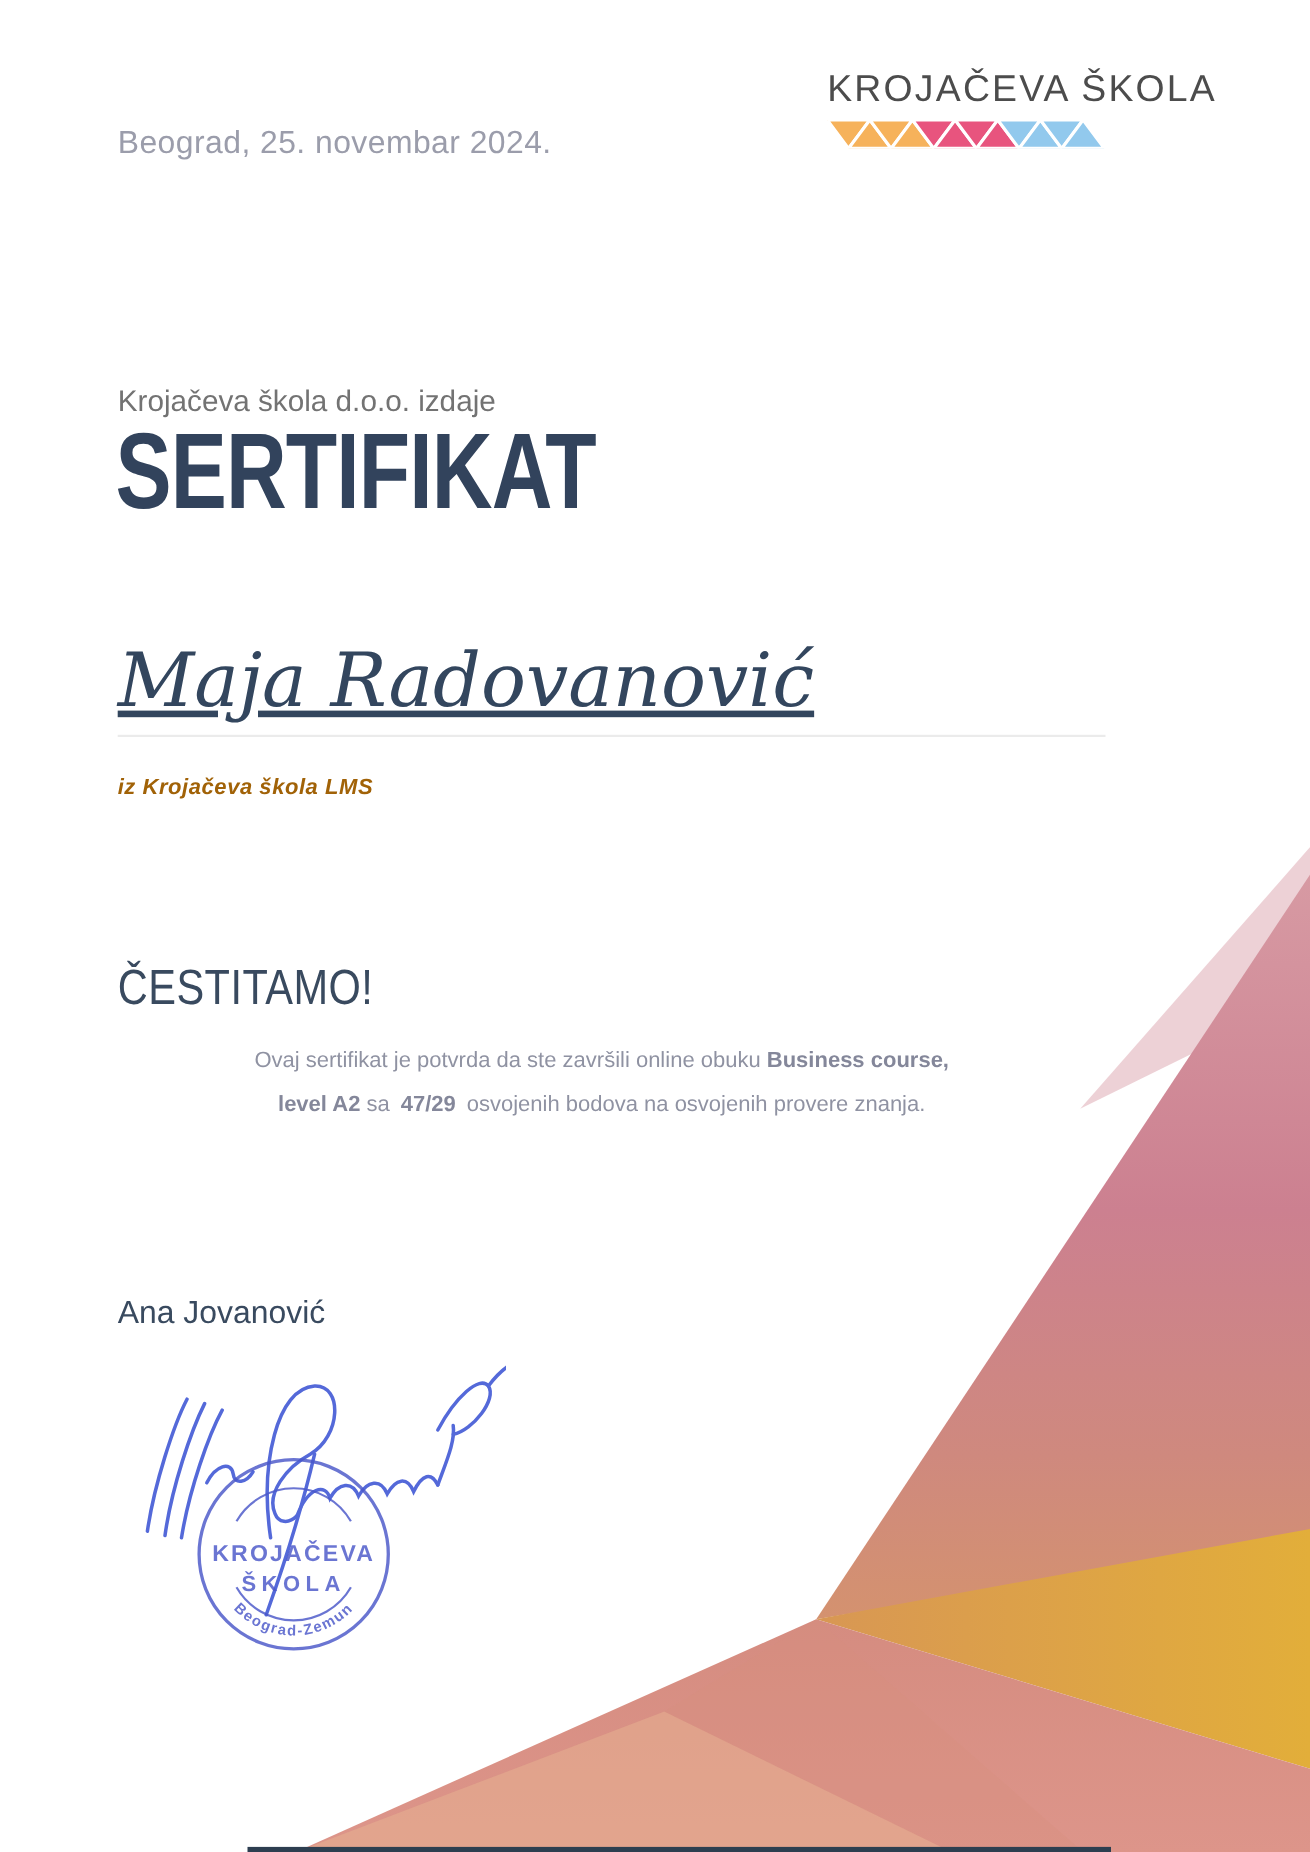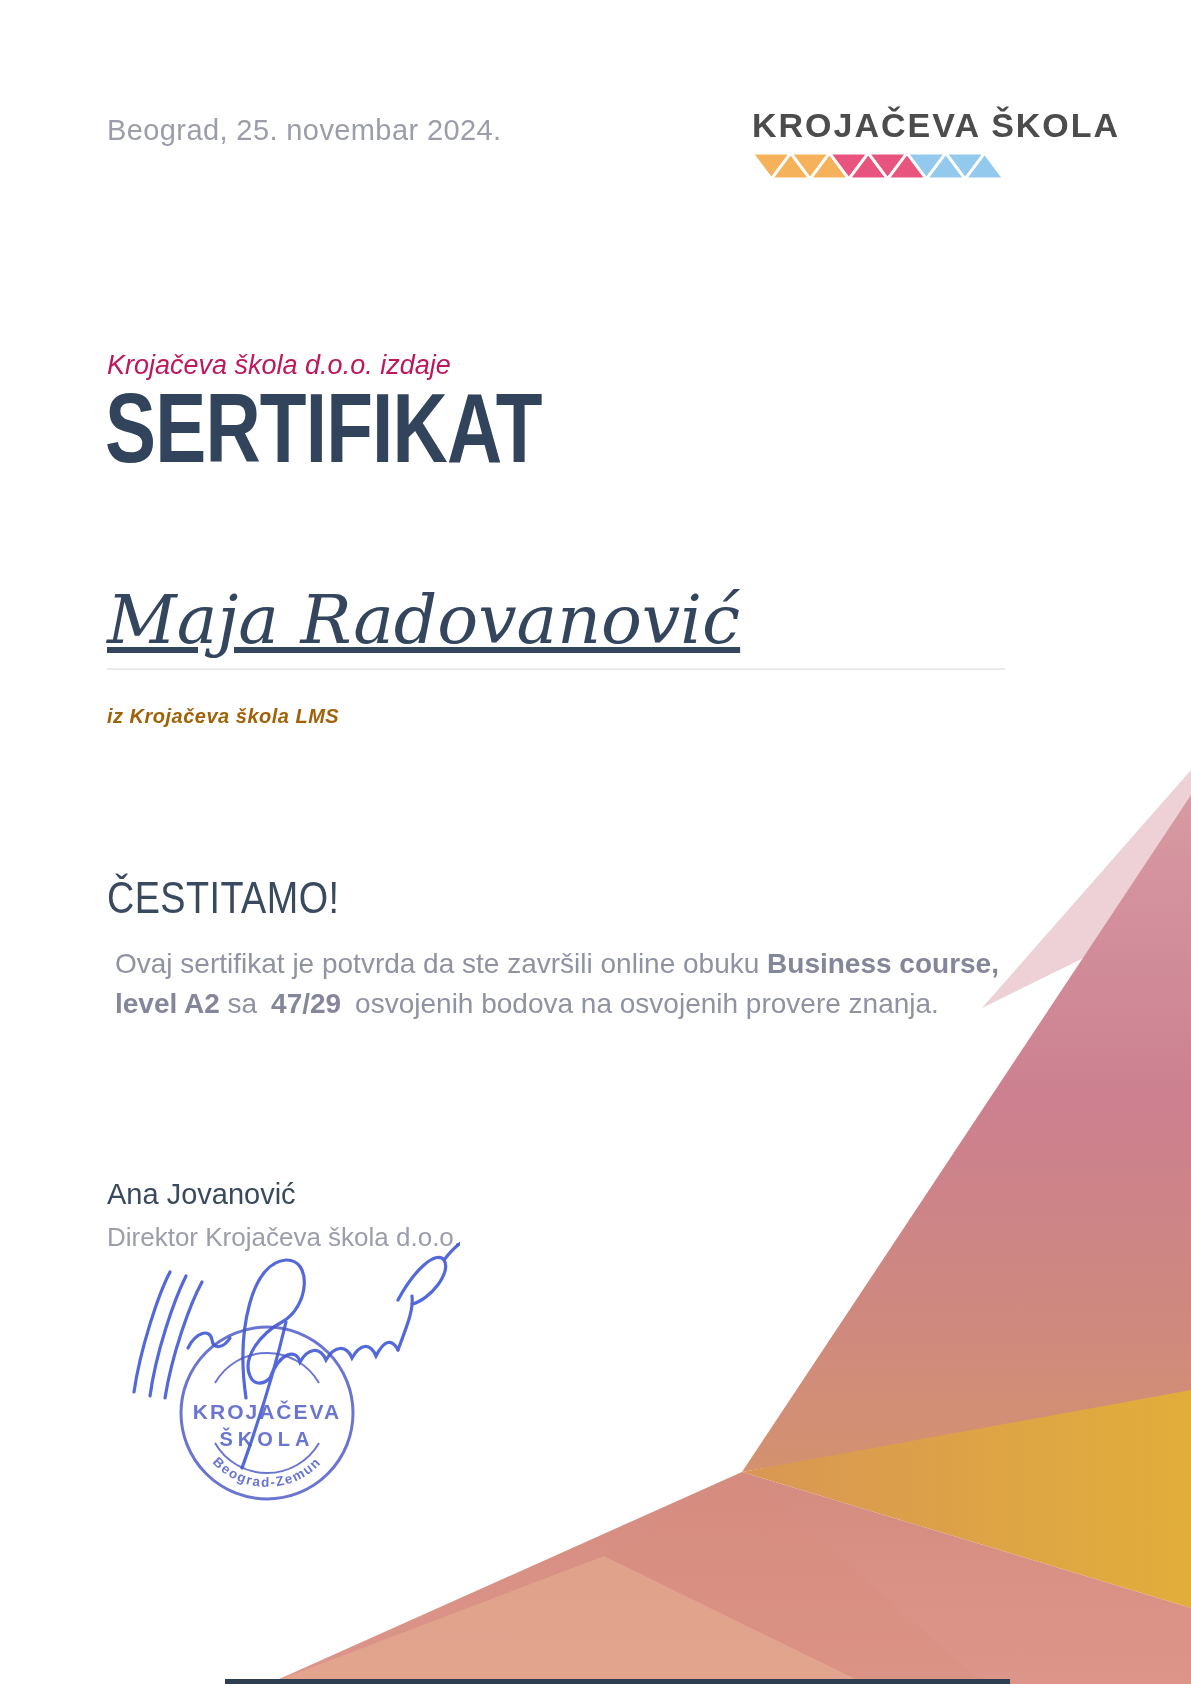--- a/index.html
+++ b/index.html
@@ -6,36 +6,36 @@
   #page{position:relative;width:1191px;height:1684px;background:#ffffff;overflow:hidden;
         font-family:"Liberation Sans",sans-serif;}
   .abs{position:absolute;}
 
   #bg-shape{position:absolute;left:0;top:0;width:1191px;height:1684px;z-index:0;}
   .content{z-index:2;}
 
   #date{left:107px;top:114px;font-size:29px;color:#9B9DAB;letter-spacing:.4px;}
 
   #logo{left:752px;top:62px;text-align:left;}
-  #logo-text{font-size:34px;color:#4C4C4C;letter-spacing:2px;font-weight:700;white-space:nowrap;margin-top:44px;}
+  #logo-text{font-size:34px;color:#4C4C4C;letter-spacing:2px;font-weight:400;white-space:nowrap;}
   #tri-strip{display:block;margin-top:8px;}
 
-  #issuer-line{left:107px;top:350px;font-size:27px;color:#be185d;font-style:italic;}
+  #issuer-line{left:107px;top:350px;font-size:27px;color:#737373;}
   #cert-title{left:105px;top:372px;font-size:98px;font-weight:800;color:#32435C;
               letter-spacing:-1px;transform:scaleX(.78);transform-origin:left top;white-space:nowrap;}
 
   #recipient-name{left:107px;top:580px;font-size:68px;color:#33465E;
                   font-family:"DejaVu Serif",serif;font-style:italic;white-space:nowrap;text-decoration:underline;}
   #name-line{left:107px;top:668px;width:898px;height:0;border-bottom:2px solid #EBEBEB;}
   #recipient-origin{left:107px;top:705px;font-size:20px;font-style:italic;font-weight:bold;
                     color:#a16207;letter-spacing:.5px;}
 
   #congrats{left:107px;top:872px;font-size:45px;color:#394A5F;letter-spacing:.5px;
             transform:scaleX(.84);transform-origin:left top;white-space:nowrap;}
-  #body-par{left:115px;top:944px;width:900px;font-size:28px;line-height:40px;color:#8F92A2;}
+  #body-par{left:97px;top:944px;width:900px;font-size:20px;line-height:40px;color:#8F92A2;text-align:center;}
   #body-par b{font-weight:700;color:#84879A;}
   #body-par .score{margin:0 .22em;}
 
   #signer-name{left:107px;top:1178px;font-size:29px;color:#394A5F;}
   #signer-title{left:107px;top:1222px;font-size:26px;color:#9B9DAA;}
 
   #signature{left:100px;top:1240px;width:360px;height:230px;z-index:3;}
   #stamp{left:172px;top:1318px;width:190px;height:190px;z-index:3;opacity:.82;}
   #stamp text{font-family:"Liberation Sans",sans-serif;font-weight:bold;}
 
@@ -98,21 +98,20 @@
   <div class="abs content" id="name-line"></div>
   <div class="abs content" id="recipient-origin">iz Krojačeva škola LMS</div>
 
   <div class="abs content" id="congrats">ČESTITAMO!</div>
   <div class="abs content" id="body-par">
     <span>Ovaj sertifikat je potvrda da ste završili online obuku </span><b>Business course,</b><br>
     <b>level A2</b><span> sa </span><b class="score">47/29</b><span> osvojenih bodova na osvojenih provere znanja.</span>
   </div>
 
   <div class="abs content" id="signer-name">Ana Jovanović</div>
-  <div class="abs content" id="signer-title">Direktor Krojačeva škola d.o.o.</div>
 
   <svg class="abs" id="signature" viewBox="0 0 360 230" aria-hidden="true">
     <g fill="none" stroke-width="3.2" stroke-linecap="round" opacity="0.88">
       <path d="M34,152 C40,110 58,55 70,32" stroke="#3D55D4"></path>
       <path d="M50,156 C56,112 74,60 86,36" stroke="#3D55D4"></path>
       <path d="M65,158 C72,114 90,64 102,42" stroke="#3D55D4"></path>
       <path d="M88,108 C96,92 110,88 112,100 C113,110 124,108 130,98" stroke="#3D55D4"></path>
       <path d="M146,158 C136,90 152,22 186,20 C212,19 210,66 182,82 C160,94 142,118 150,136 C153,144 162,146 170,138" stroke="#3D55D4"></path>
       <path d="M170,138 C180,112 196,108 200,122 C208,108 220,106 226,120 C234,106 246,104 252,118 C260,104 270,102 276,116 C284,100 292,98 298,110" stroke="#3D55D4"></path>
       <path d="M298,110 C306,88 314,70 312,56" stroke="#3D55D4"></path>

